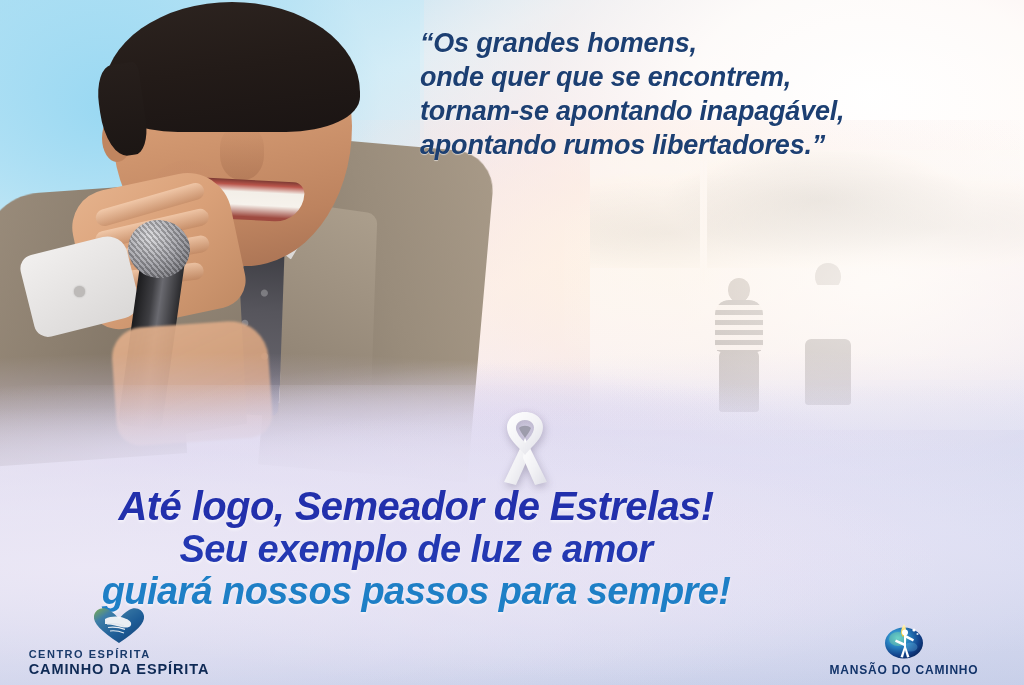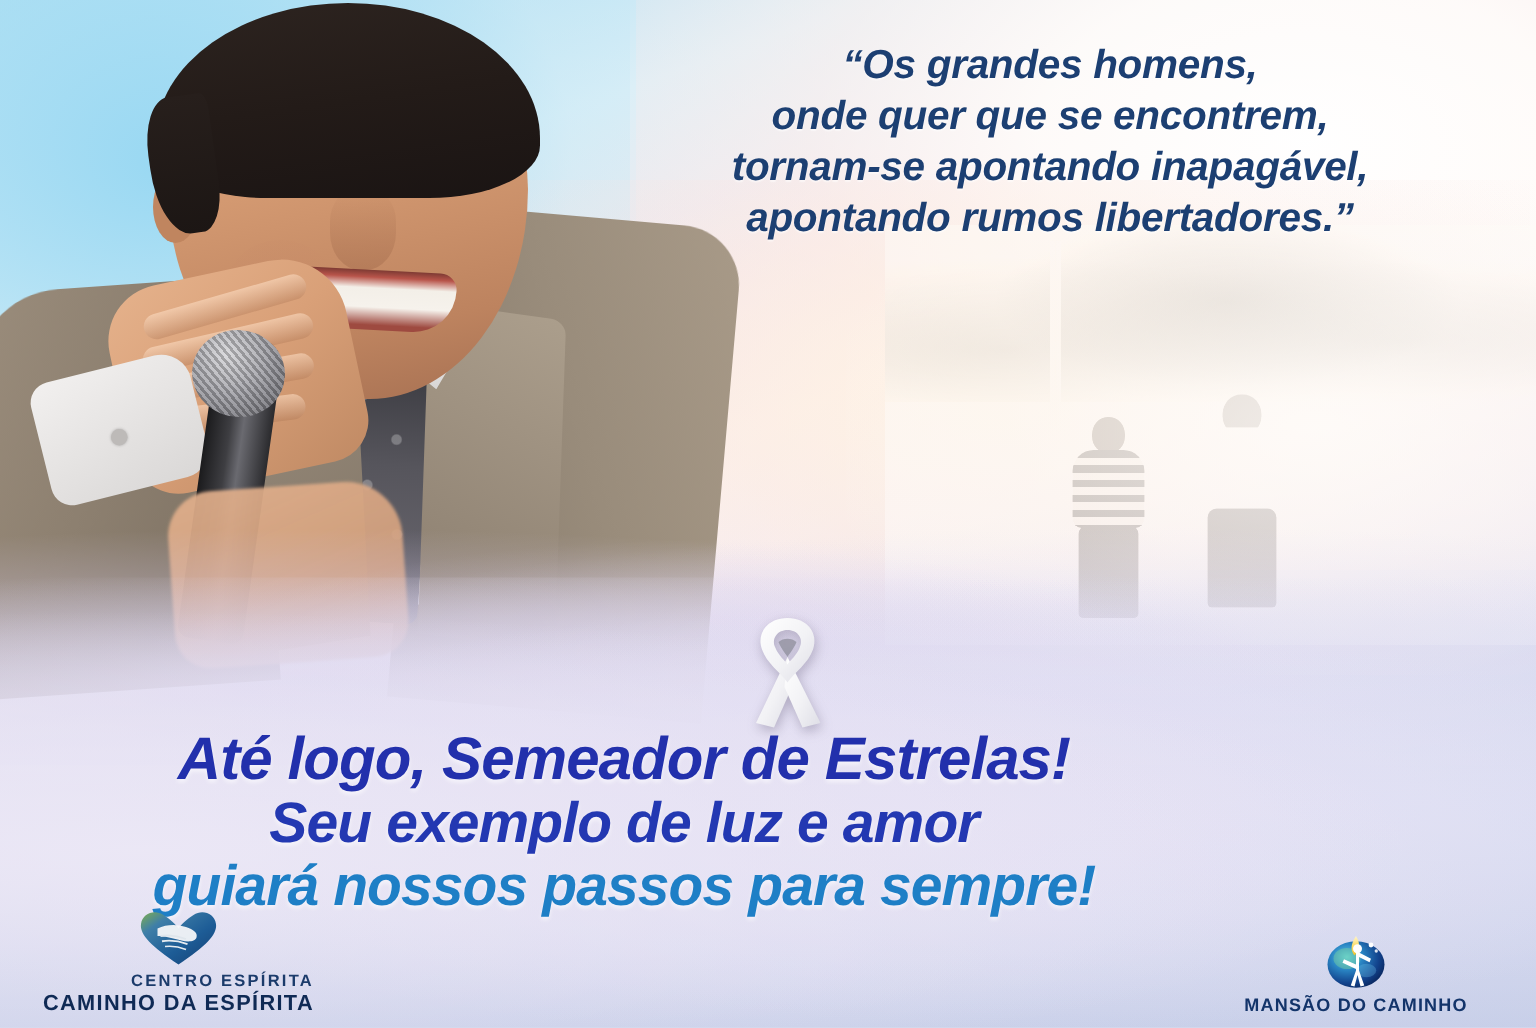--- a/index.html
+++ b/index.html
@@ -317,21 +317,21 @@
     position:absolute; right:-60px; top:120px;
     width:520px; height:330px;
     background:radial-gradient(ellipse at 60% 50%,
       rgba(255,253,250,0.72) 0%, rgba(252,246,242,0.38) 46%, rgba(250,244,240,0) 78%);
   }
 
   
   .quote {
     position:absolute; top:26px; right:44px;
     width:560px;
-    text-align:center;
+    text-align:left;
     z-index:6;
   }
   .quote-line {
     font-style:italic;
     font-weight:bold;
     font-size:27px;
     line-height:34px;
     letter-spacing:-0.2px;
     color:#1c3f72;
     white-space:nowrap;
@@ -387,21 +387,21 @@
   
   .logo {
     position:absolute; bottom:8px;
     z-index:8;
     display:flex; flex-direction:column; align-items:center;
   }
   .logo-left  { left:14px;  width:210px; }
   .logo-right { right:10px; width:220px; }
   .logo-mark { width:56px; height:40px; margin-bottom:3px; }
   .logo-right .logo-mark { width:48px; height:46px; margin-bottom:2px; }
-  .logo-text { text-align:right; line-height:1.12; }
+  .logo-text { text-align:left; line-height:1.12; }
   .logo-l1 {
     font-size:11px; font-weight:bold; letter-spacing:1.5px;
     color:#1b3b6b;
   }
   .logo-l2 {
     font-size:14.5px; font-weight:bold; letter-spacing:0.9px;
     color:#0f2a55;
   }
   .logo-r1 {
     font-size:12px; font-weight:bold; letter-spacing:0.8px;

